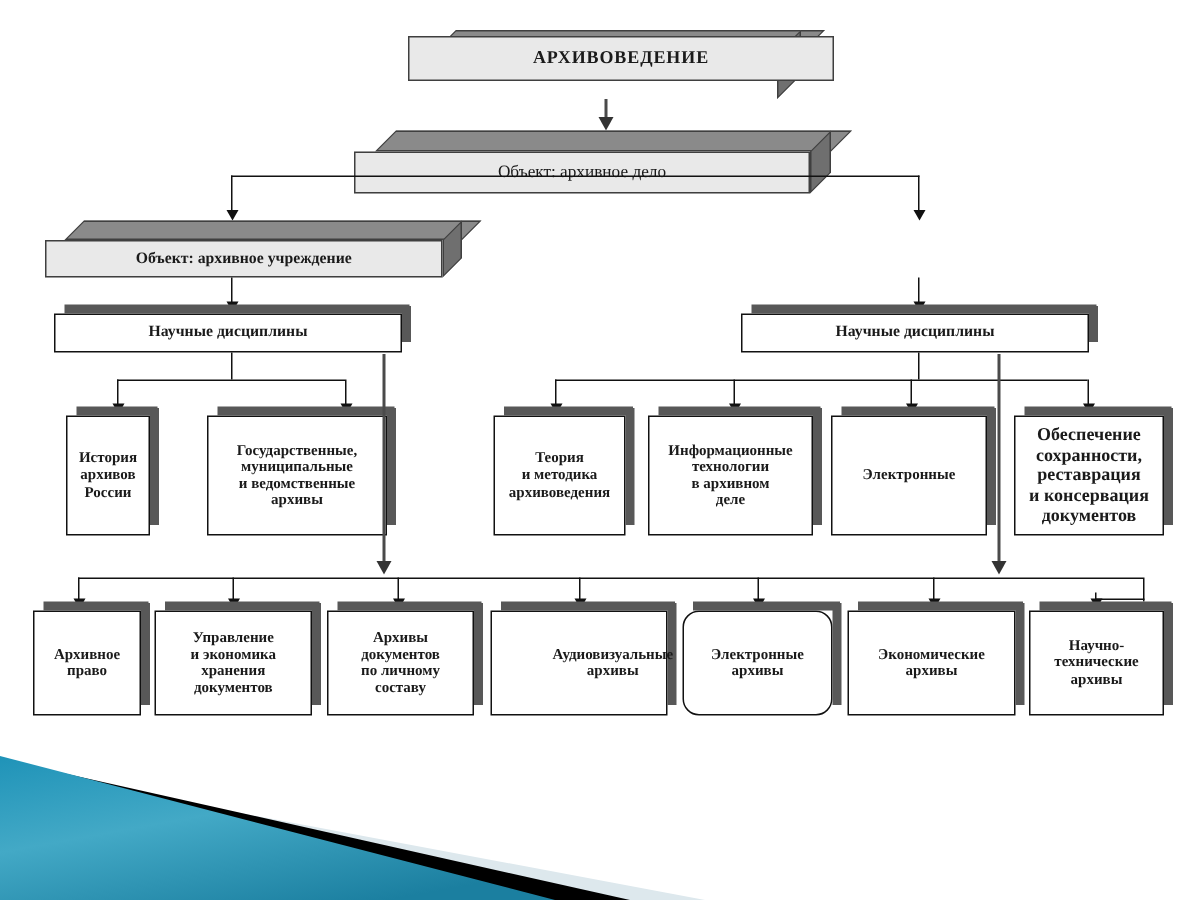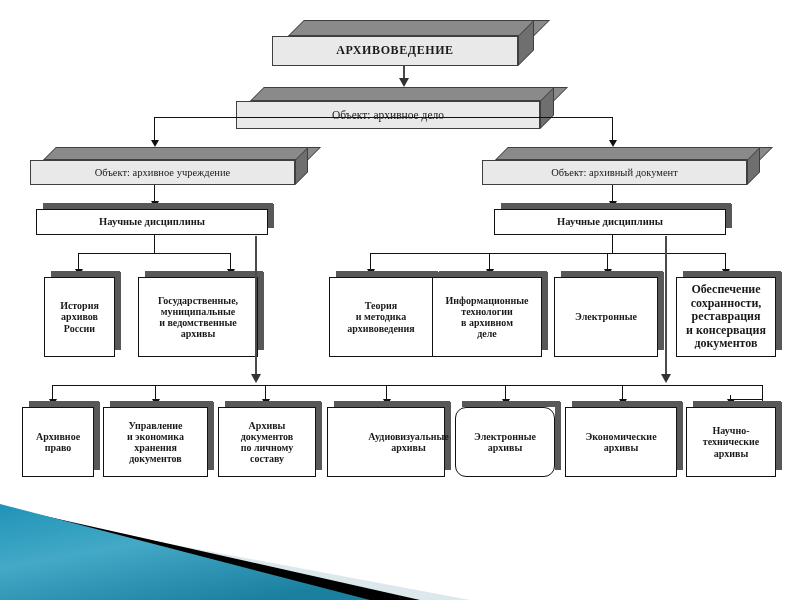--- a/index.html
+++ b/index.html
@@ -120,21 +120,21 @@
   .deco { position: absolute; left: 0; bottom: 0; width: 800px; height: 110px; }
 </style>
 </head>
 <body>
 
 <div id="slide">
 
   <div class="box3d" style="left:272px; top:20px; width:262px; height:46px;">
     <div class="top" style="left:16px; top:0; width:246px; height:16px;"></div>
     <div class="side" style="left:246px; top:16px; width:16px; height:30px;"></div>
-    <div class="face" style="top:16px; width:246px; height:30px;">
+    <div class="face" style="top:4px; width:284px; height:30px;">
       <span class="node-label" style="font-size:12px; letter-spacing:0.6px;">АРХИВОВЕДЕНИЕ</span>
     </div>
   </div>
 
   <div class="vline thick" style="left:403px; top:66px; height:14px;"></div>
   <div class="arrow big" style="left:399px; top:78px;"></div>
 
   <div class="box3d" style="left:236px; top:87px; width:318px; height:53px;">
     <div class="top" style="left:14px; top:0; width:304px; height:14px;"></div>
     <div class="side" style="left:304px; top:14px; width:14px; height:28px;"></div>
@@ -147,31 +147,24 @@
   <div class="vline" style="left:154px; top:117px; height:25px;"></div>
   <div class="arrow" style="left:151px; top:140px;"></div>
   <div class="vline" style="left:612px; top:117px; height:25px;"></div>
   <div class="hline" style="left:554px; top:117px; width:59px;"></div>
   <div class="arrow" style="left:609px; top:140px;"></div>
 
   <div class="box3d" style="left:30px; top:147px; width:278px; height:38px;">
     <div class="top" style="left:13px; top:0; width:265px; height:13px;"></div>
     <div class="side" style="left:265px; top:13px; width:13px; height:25px;"></div>
     <div class="face" style="top:13px; width:265px; height:25px;">
-      <span class="node-label" style="font-size:10.5px; font-weight:normal;">Объект: архивное учреждение</span>
+      <span class="node-label" style="font-size:10.5px; font-weight:bold;">Объект: архивное учреждение</span>
     </div>
   </div>
 
-  <div class="box3d" style="left:482px; top:147px; width:278px; height:38px;">
-    <div class="top" style="left:13px; top:0; width:265px; height:13px;"></div>
-    <div class="side" style="left:265px; top:13px; width:13px; height:25px;"></div>
-    <div class="face" style="top:13px; width:265px; height:25px;">
-      <span class="node-label" style="font-size:10.5px; font-weight:normal;">Объект: архивный документ</span>
-    </div>
-  </div>
 
   <div class="vline" style="left:154px; top:185px; height:18px;"></div>
   <div class="arrow" style="left:151px; top:201px;"></div>
   <div class="vline" style="left:612px; top:185px; height:18px;"></div>
   <div class="arrow" style="left:609px; top:201px;"></div>
 
   <div class="boxflat" style="left:36px; top:209px; width:232px; height:26px;">
     <span class="node-label" style="font-size:10.5px;">Научные дисциплины</span>
   </div>
 
@@ -190,33 +183,33 @@
   <div class="hline" style="left:370px; top:253px; width:355px;"></div>
   <div class="vline" style="left:370px; top:253px; height:18px;"></div>
   <div class="arrow" style="left:367px; top:269px;"></div>
   <div class="vline" style="left:489px; top:253px; height:18px;"></div>
   <div class="arrow" style="left:486px; top:269px;"></div>
   <div class="vline" style="left:607px; top:253px; height:18px;"></div>
   <div class="arrow" style="left:604px; top:269px;"></div>
   <div class="vline" style="left:725px; top:253px; height:18px;"></div>
   <div class="arrow" style="left:722px; top:269px;"></div>
 
-  <div class="boxflat" style="left:44px; top:277px; width:71px; height:80px;">
+  <div class="boxflat" style="left:44px; top:277px; width:56px; height:80px;">
     <span class="node-label" style="font-size:10px;">История
 архивов
 России</span>
   </div>
   <div class="boxflat" style="left:120px; top:277px; width:120px; height:80px;margin-left:18px;">
     <span class="node-label" style="font-size:10px;">Государственные,
 муниципальные
 и ведомственные
 архивы</span>
   </div>
 
-  <div class="boxflat" style="left:329px; top:277px; width:104px; height:80px;">
+  <div class="boxflat" style="left:329px; top:277px; width:88px; height:80px;">
     <span class="node-label" style="font-size:10px;">Теория
 и методика
 архивоведения</span>
   </div>
   <div class="boxflat" style="left:432px; top:277px; width:110px; height:80px;">
     <span class="node-label" style="font-size:10px;">Информационные
 технологии
 в архивном
 деле</span>
   </div>

